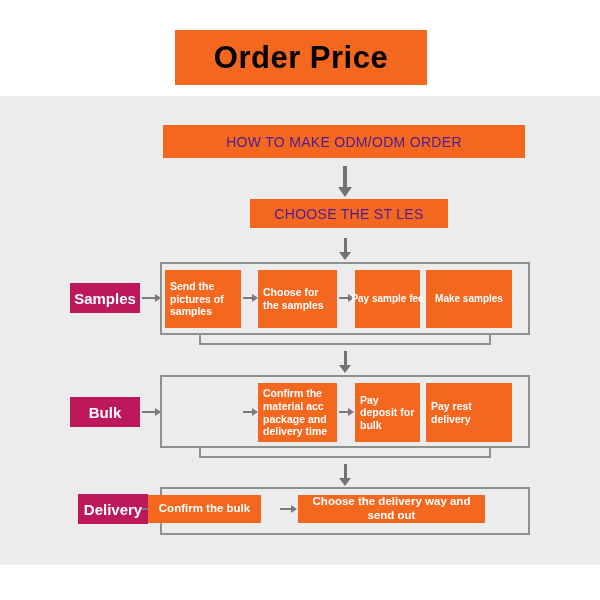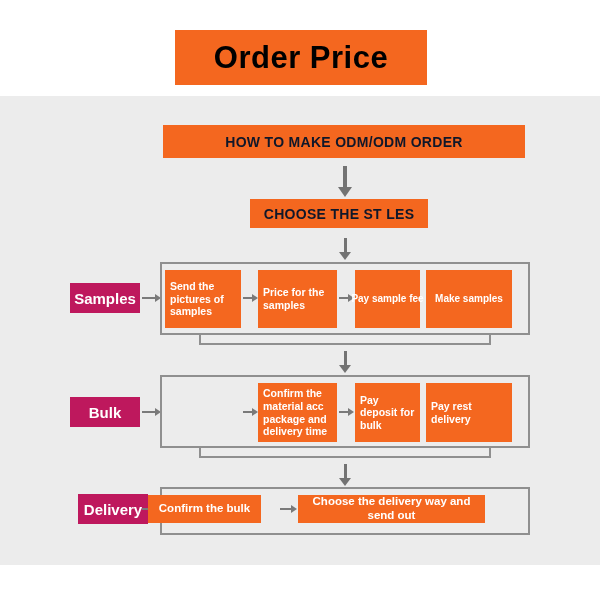--- a/index.html
+++ b/index.html
@@ -6,24 +6,24 @@
   .page{position:relative;width:600px;height:600px;background:#ffffff;overflow:hidden;
         font-family:"Liberation Sans",sans-serif;}
   .gray-band{position:absolute;left:0;top:96px;width:600px;height:469px;background:#ECECEC;}
 
   
   .title-banner{position:absolute;left:175px;top:30px;width:252px;height:55px;background:#F4671F;
 phone    color:#fff;font-size:31px;font-weight:bold;display:flex;align-items:center;justify-content:center;
     letter-spacing:0.5px;}
 
   
-  .obox{position:absolute;background:#F4671F;color:#0f172a;font-weight:bold;display:flex;
+  .obox{position:absolute;background:#F4671F;color:#4c1d95;font-weight:normal;display:flex;
         align-items:center;justify-content:center;text-align:center;}
   .flow-header{left:163px;top:125px;width:362px;height:33px;font-size:14px;letter-spacing:0.3px;}
-  .flow-subheader{left:250px;top:199px;width:178px;height:29px;font-size:14px;letter-spacing:0.3px;}
+  .flow-subheader{left:250px;top:199px;width:198px;height:29px;font-size:14px;letter-spacing:0.3px;}
 
   
   .row-label{position:absolute;left:70px;width:70px;height:30px;background:#be185d;color:#fff;
              font-size:15px;font-weight:bold;display:flex;align-items:center;justify-content:center;}
 
   
   .container{position:absolute;left:160px;width:370px;border:2px solid #8F8F8F;box-sizing:border-box;}
   .c1{top:262px;height:73px;}
   .c2{top:375px;height:73px;}
   .c3{top:487px;height:48px;}
@@ -79,21 +79,21 @@
   <div class="varrow" style="left:339px;top:238px;">
     <div class="shaft" style="height:14px;"></div>
       <div class="head"></div>
   </div>
 
   <div class="row-label" style="top:283px;">Samples</div>
   <div class="harrow" style="left:142px;top:297px;width:14px;"></div>
   <div class="container c1"></div>
   <div class="step r1 s1">Send the pictures of samples</div>
   <div class="harrow" style="left:243px;top:297px;width:10px;"></div>
-  <div class="step r1 s2">Price for the samples</div>
+  <div class="step r1 s2">Choose for the samples</div>
   <div class="harrow" style="left:339px;top:297px;width:10px;"></div>
   <div class="step r1 s3 oneline">Pay sample fee</div>
   <div class="harrow" style="left:430px;top:297px;width:13px;"></div>
   <div class="step r1 s4 oneline">Make samples</div>
 
   <div class="bracket" style="top:334px;"></div>
   <div class="varrow" style="left:339px;top:351px;">
     <div class="shaft" style="height:14px;"></div>
       <div class="head"></div>
   </div>

